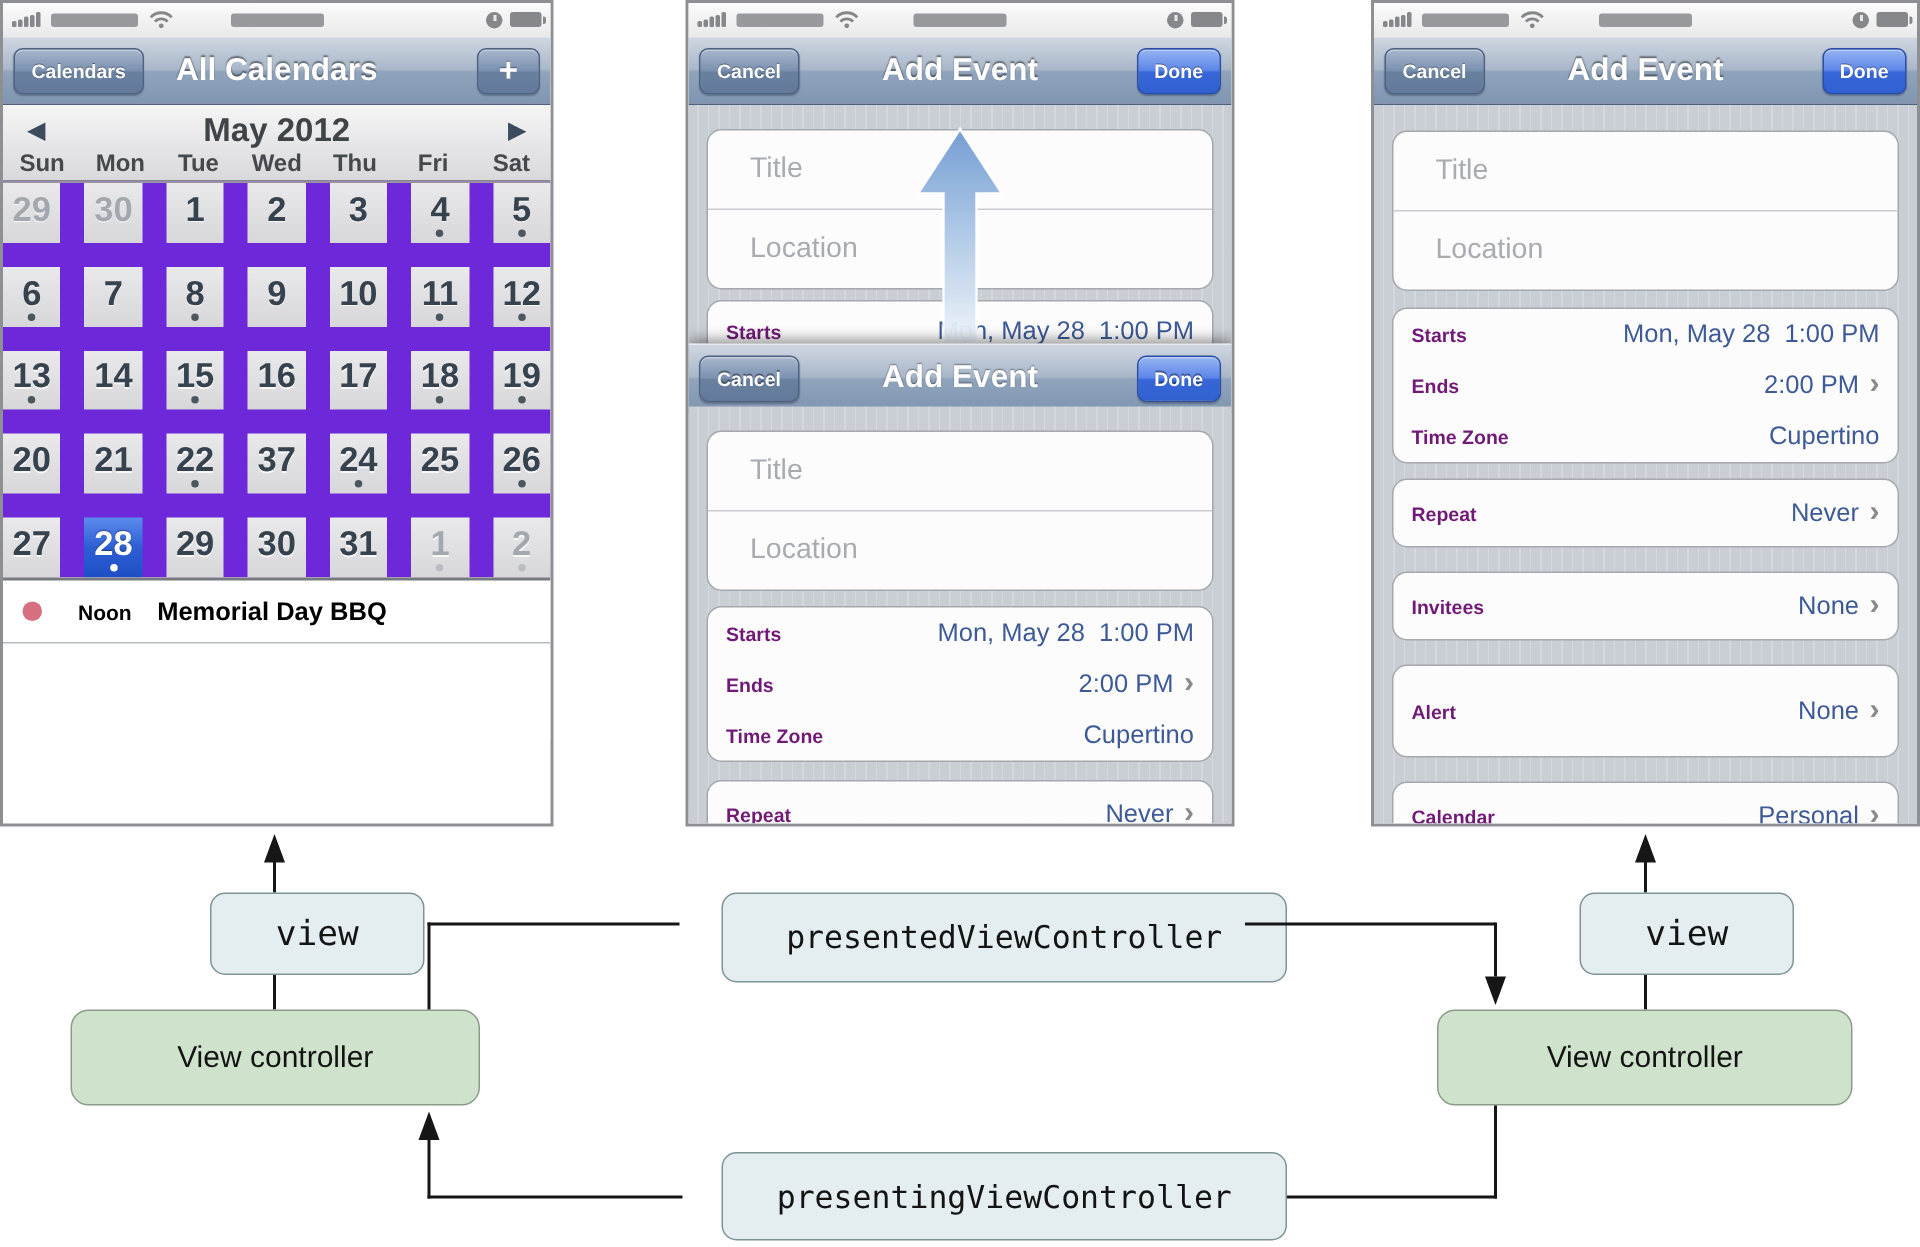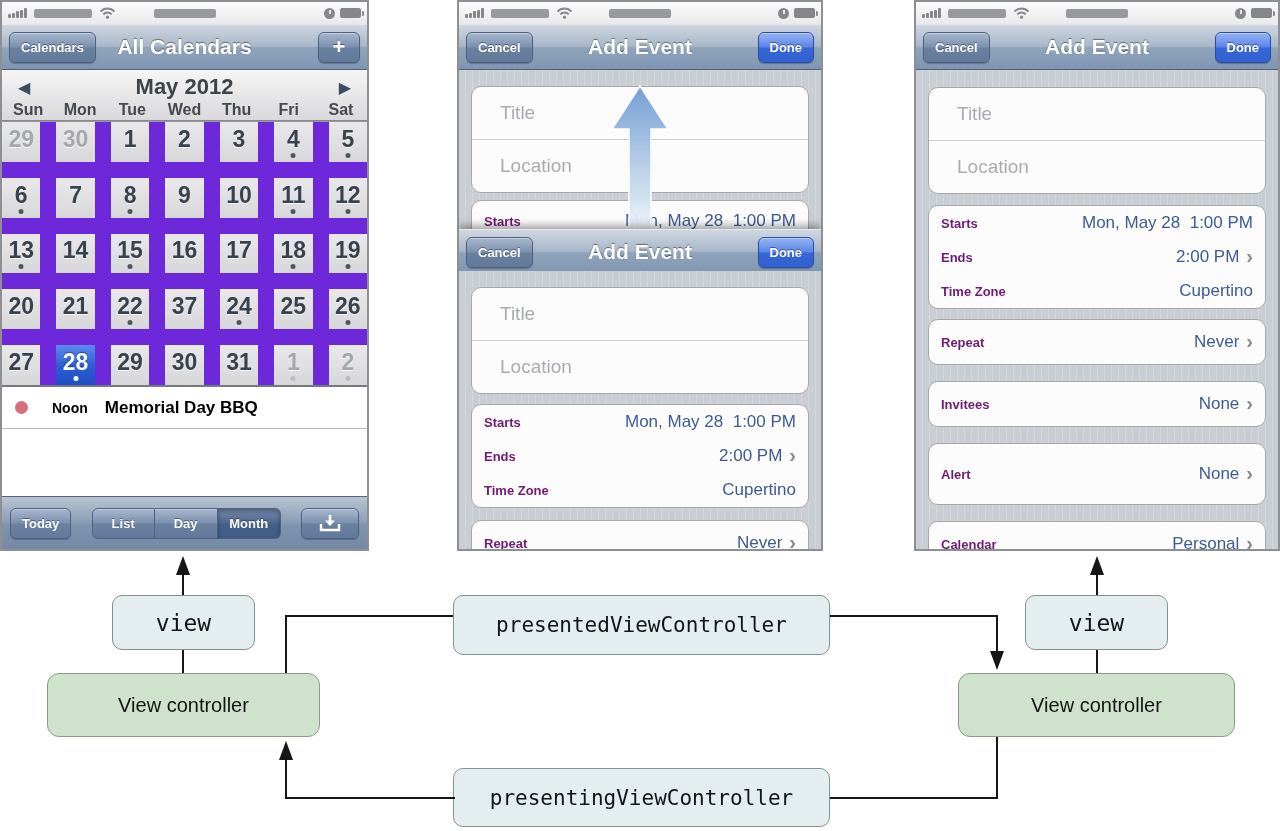--- a/index.html
+++ b/index.html
@@ -110,21 +110,21 @@
 
   
   .screen2{position:absolute;left:0;right:0;top:227px;bottom:0;z-index:6;
            box-shadow:0 -3px 8px rgba(0,0,0,.4);}
   .screen2 .navbar{top:0;}
   .arrow-ov{position:absolute;top:82px;left:146px;z-index:5;}
 
   
   .dbox{position:absolute;display:flex;align-items:center;justify-content:center;
         border-radius:10px;box-sizing:border-box;color:#141414;}
-  .dbox-blue{background:#e4eef1;border:1.5px solid #7f9397;}
+  .dbox-blue{background:#e4eef1;border:1.5px solid #7f9397;margin-left:28px;}
   .dbox-green{background:#cfe3cc;border:1.5px solid #8a9c88;border-radius:12px;font-size:20px;}
   .mono{font-family:"DejaVu Sans Mono",monospace;}
   .dline{position:absolute;background:#161616;}
   .ah{position:absolute;width:0;height:0;border-left:7px solid transparent;border-right:7px solid transparent;}
   .ah-up{border-bottom:19px solid #161616;}
   .ah-down{border-top:19px solid #161616;}
 </style>
 </head>
 <body>
 
@@ -299,37 +299,20 @@
         </div>
       </div>
 
     <div class="event-row">
       <span class="event-dot"></span>
       <span class="event-time">Noon</span>
       <span class="event-title">Memorial Day BBQ</span>
     </div>
     <div class="blank-area"></div>
 
-    <div class="toolbar">
-      <div class="btn btn-gray">Today</div>
-      <div class="tb-spacer"></div>
-      <div class="seg">
-          <div class="seg-btn">List</div>
-          <div class="seg-btn">Day</div>
-          <div class="seg-btn sel">Month</div>
-        </div>
-      <div class="tb-spacer"></div>
-      <div class="btn btn-gray btn-tray">
-        <svg width="26" height="18" viewBox="0 0 26 18">
-          <rect x="11.7" y="1" width="2.6" height="6.5" fill="#fff"></rect>
-          <path d="M8.2 6.5 L13 12.2 L17.8 6.5 Z" fill="#fff"></path>
-          <path d="M4 10 v6 h18 v-6" stroke="#fff" stroke-width="2.4" fill="none"></path>
-        </svg>
-      </div>
-    </div>
   </div>
 
   <div class="phone" id="phone-mid">
     <div class="statusbar">
   <span class="sig">
     <i style="height:4px"></i>
           <i style="height:5px"></i>
           <i style="height:7px"></i>
           <i style="height:8px"></i>
           <i style="height:10px"></i>

